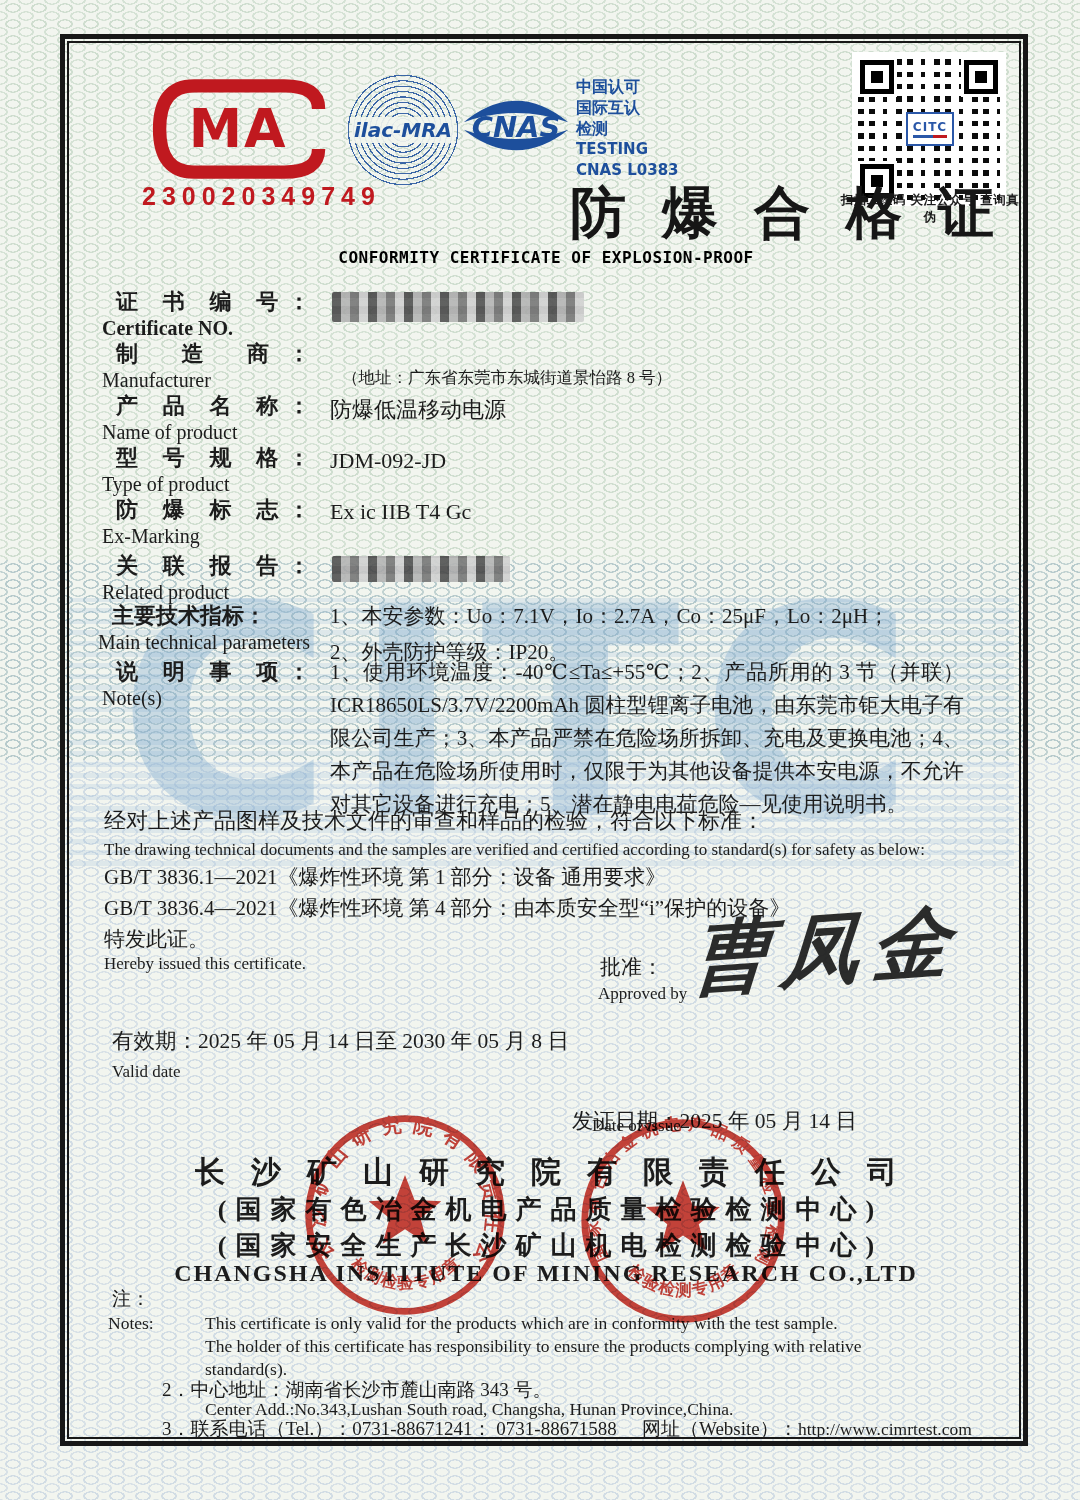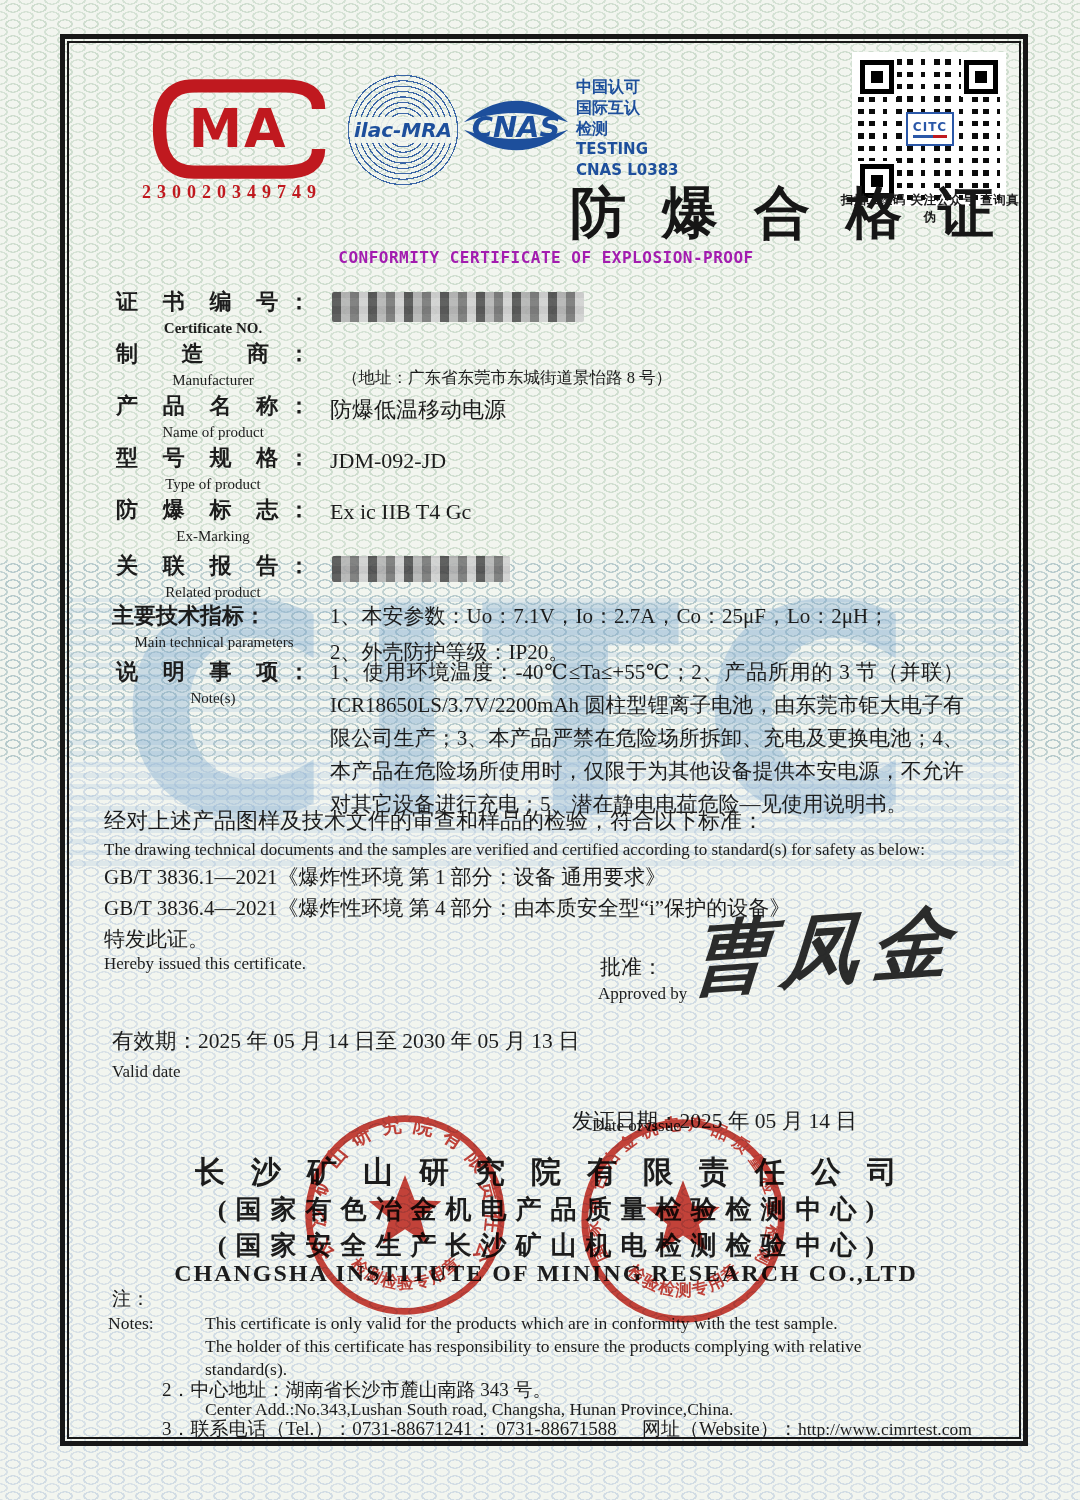--- a/index.html
+++ b/index.html
@@ -30,21 +30,21 @@
     background:repeating-linear-gradient(0deg, rgba(140,178,214,.20) 0 5px, transparent 5px 11px)}
   .watermark{position:absolute;left:118px;top:568px;z-index:1;font-family:"DejaVu Sans",sans-serif;
     font-weight:700;font-size:292px;letter-spacing:20px;color:rgba(124,166,206,.34);line-height:1}
 
   .frame{position:absolute;left:60px;top:34px;width:968px;height:1412px;border:5px solid #181818;z-index:2}
   .frame::after{content:"";position:absolute;inset:2px;border:2px solid #181818}
 
   .z{z-index:3}
 
   
-  .cma-num{font-family:Liberation Serif, serif;font-weight:600;color:var(--red);font-size:18px;letter-spacing:6px}
+  .cma-num{font-family:Liberation Sans, sans-serif;font-weight:600;color:var(--red);font-size:25px;letter-spacing:6px}
   .ilac{width:112px;height:112px;border-radius:50%;
     background:repeating-radial-gradient(circle at 50% 50%, rgba(29,79,156,.85) 0 1.2px, transparent 1.2px 5.4px);
     display:flex;align-items:center;justify-content:center}
   .ilac .strip{background:rgba(242,245,239,.92);padding:1px 2px;font-family:"DejaVu Sans",sans-serif;
     font-weight:700;font-style:italic;color:var(--blue);font-size:20px;letter-spacing:0}
   .accred{color:var(--blue);font-family:"DejaVu Sans",sans-serif;font-weight:700;font-size:16px;line-height:21px}
 
   .qr{width:154px;height:154px;background:#fff;position:relative}
   .qr-noise{position:absolute;inset:6px;
     background:
@@ -55,25 +55,25 @@
   .finder::after{content:"";position:absolute;left:6px;top:6px;width:12px;height:12px;background:#000}
   .qr-center{position:absolute;left:54px;top:60px;width:48px;height:34px;background:#fff;border:2px solid #2a57a8;
     display:flex;flex-direction:column;align-items:center;justify-content:center}
   .qr-center b{color:#2a57a8;font-family:"DejaVu Sans",sans-serif;font-size:12px;letter-spacing:1px;line-height:12px}
   .qr-center i{display:block;width:34px;height:3px;background:linear-gradient(90deg,#2a57a8 60%,#c0191f 60%);margin-top:2px}
   .qr-cap{font-family:"DejaVu Sans",sans-serif;font-weight:700;font-size:12.5px;letter-spacing:.5px}
 
   .doc-title{left:62px;top:176px;width:968px;text-align:right;font-family:"DejaVu Sans",sans-serif;
     font-weight:700;font-size:56px;letter-spacing:36px;text-indent:36px;color:#161616}
   .doc-sub{left:62px;top:248px;width:968px;text-align:center;font-family:"DejaVu Sans Mono",monospace;
-    font-weight:700;font-size:16px;letter-spacing:.5px;color:#a21caf}
+    font-weight:700;font-size:16px;letter-spacing:.5px;color:#000000}
 
   .flabel{width:222px}
   .flabel .zh{font-size:22px;font-weight:600;text-align:justify;text-align-last:justify;padding:0 14px;line-height:28px}
-  .flabel .en{font-size:15px;text-align:center;line-height:24px}
+  .flabel .en{font-size:20px;text-align:left;line-height:24px}
   .flabel .en.b{font-weight:700}
   .val{font-size:22px;line-height:28px}
   .val-sm{font-size:16.5px}
   .redact{background:
       repeating-linear-gradient(90deg, rgba(70,70,70,.85) 0 9px, rgba(175,175,175,.85) 9px 18px, rgba(110,110,110,.85) 18px 27px, rgba(205,205,205,.85) 27px 36px),
       repeating-linear-gradient(0deg, rgba(255,255,255,.45) 0 8px, rgba(40,40,40,.25) 8px 16px);
     border-radius:2px}
   .para{font-size:21px;line-height:33px;text-align:justify}
   .body21{font-size:21px;line-height:30px}
   .body22{font-size:22px;line-height:30px}
@@ -192,21 +192,21 @@
   <div class="abs z en17" style="left:104px;top:838px">The drawing technical documents and the samples are verified and certified according to standard(s) for safety as below:</div>
   <div class="abs z body21" style="left:104px;top:862px">GB/T 3836.1—2021《爆炸性环境 第 1 部分：设备 通用要求》</div>
   <div class="abs z body21" style="left:104px;top:893px">GB/T 3836.4—2021《爆炸性环境 第 4 部分：由本质安全型“i”保护的设备》</div>
   <div class="abs z body21" style="left:104px;top:924px">特发此证。</div>
   <div class="abs z en17" style="left:104px;top:952px">Hereby issued this certificate.</div>
 
   <div class="abs z body21" style="left:600px;top:952px">批准：</div>
   <div class="abs z en17" style="left:598px;top:982px">Approved by</div>
   <div class="abs z sig" style="left:692px;top:908px">曹凤金</div>
 
-  <div class="abs z" style="left:112px;top:1026px;font-size:21.5px">有效期：2025 年 05 月 14 日至 2030 年 05 月 13 日</div>
+  <div class="abs z" style="left:112px;top:1026px;font-size:21.5px">有效期：2025 年 05 月 14 日至 2030 年 05 月 8 日</div>
   <div class="abs z en17" style="left:112px;top:1060px">Valid date</div>
   <div class="abs z" style="left:572px;top:1106px;font-size:21.5px">发证日期：2025 年 05 月 14 日</div>
   <div class="abs z en17" style="left:592px;top:1114px">Date of issue</div>
 
   <div class="abs z issuer-l1">长沙矿山研究院有限责任公司</div>
   <div class="abs z issuer-l2">(国家有色冶金机电产品质量检验检测中心)</div>
   <div class="abs z issuer-l2" style="top:1228px">(国家安全生产长沙矿山机电检测检验中心)</div>
   <div class="abs z issuer-l4">CHANGSHA INSTITUTE OF MINING RESEARCH CO.,LTD</div>
 
   <svg class="stamp" style="left:300px;top:1110px" width="210" height="210" viewBox="0 0 220 220">

